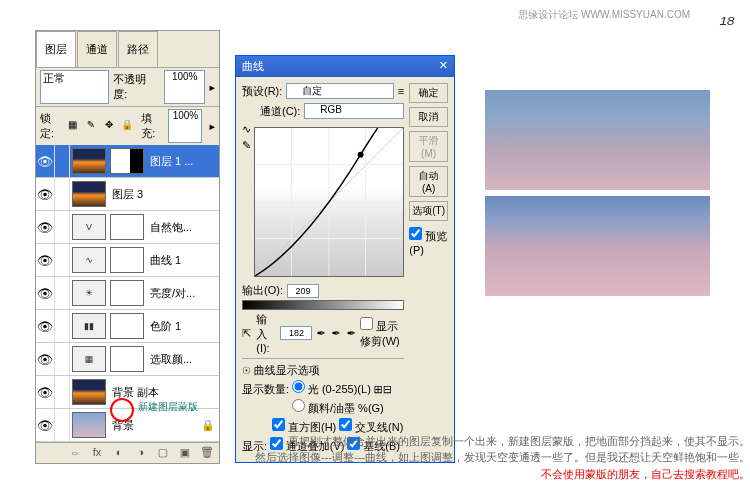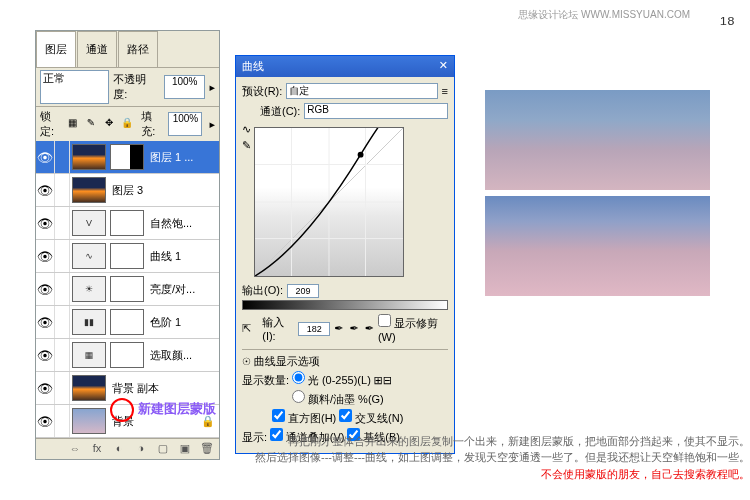--- a/index.html
+++ b/index.html
@@ -1,49 +1,49 @@
 <!DOCTYPE html>
 <html><head>
 <meta charset="utf-8">
 <style>
 *{box-sizing:border-box;margin:0;padding:0;font-family:"Microsoft YaHei",SimSun,sans-serif;font-size:11px}
 body{background:#fff;width:750px;height:500px;position:relative}
 .watermark-top{position:absolute;top:8px;right:60px;color:#999;font-size:10px}
-.signature{position:absolute;top:5px;right:15px;color:#333;font-size:20px;}
+.signature{position:absolute;top:5px;right:15px;color:#333;font-size:20px;font-style:italic}
 .layers-panel{position:absolute;top:30px;left:35px;width:185px;background:#ece9d8;border:1px solid #919b9c}
 .tabs{display:flex;background:#ece9d8;border-bottom:1px solid #aca899}
 .tab{padding:10px 8px;border:1px solid #aca899;border-bottom:none;background:#ece9d8;margin-right:1px}
 .tab.active{background:#fefefe}
 .opacity-row,.fill-row{display:flex;align-items:center;padding:2px 4px;gap:4px;background:#ece9d8}
 .mode-select{width:70px;height:34px;background:#fff;border:1px solid #7f9db9;padding:0 2px}
-.pct-input{width:42px;height:24px;background:#fff;border:1px solid #7f9db9;text-align:center;font-size:10px}
+.pct-input{width:42px;height:34px;background:#fff;border:1px solid #7f9db9;text-align:center;font-size:10px}
 .lock-row{display:flex;align-items:center;padding:2px 4px;gap:7px;border-top:1px solid #aca899}
 .lock-icon{width:14px;height:14px;display:inline-block;text-align:center;font-size:10px}
 .layer-list{background:#fff;max-height:330px;overflow-y:auto}
 .layer-item{display:flex;align-items:center;height:33px;border-bottom:1px solid #ccc}
 .layer-item.selected{background:#3875d7;color:#fff}
 .vis-col{width:18px;text-align:center;font-size:13px}
 .link-col{width:16px;border-left:1px solid #ddd;border-right:1px solid #ddd;height:100%}
 .layer-thumb{width:34px;height:26px;border:1px solid #666;margin:0 2px;background:#333}
 .mask-thumb{width:34px;height:26px;border:1px solid #666;margin:0 2px;background:linear-gradient(to right,#fff 60%,#000 60%)}
 .adj-thumb{width:34px;height:26px;border:1px solid #666;margin:0 2px;background:#f0f0f0;display:flex;align-items:center;justify-content:center;font-size:9px;color:#333}
 .white-mask{width:34px;height:26px;border:1px solid #666;margin:0 2px;background:#fff}
 .layer-name{flex:1;padding-left:4px;font-size:11px}
 .panel-footer{display:flex;justify-content:flex-end;padding:3px 4px;gap:6px;background:#ece9d8;border-top:1px solid #aca899}
 .footer-icon{width:16px;height:14px;text-align:center;font-size:11px;color:#555}
 .mask-circle{position:absolute;top:398px;left:110px;width:24px;height:24px;border:2px solid red;border-radius:50%;pointer-events:none}
-.mask-label{position:absolute;top:400px;left:138px;color:#8b5cf6;font-size:13px;font-weight:bold}
+.mask-label{position:absolute;top:400px;left:138px;color:#0f766e;font-size:10px;font-weight:normal}
 .curves-dialog{position:absolute;top:55px;left:235px;width:220px;background:#ece9d8;border:1px solid #0054e3}
 .dlg-title{background:linear-gradient(#3b77dd,#2b5fc7);color:#fff;padding:3px 6px;display:flex;justify-content:space-between;font-size:11px}
 .dlg-body{padding:6px;display:flex;gap:5px}
 .dlg-left{flex:1}
 .dlg-right{width:48px;display:flex;flex-direction:column;gap:4px}
 .dlg-btn{background:#ece9d8;border:1px solid #aca899;padding:2px;font-size:10px;text-align:center}
 .field-row{display:flex;align-items:center;gap:4px;margin-bottom:4px;font-size:10px}
-.field-select{flex:1;background:#fff;border:1px solid #7f9db9;height:16px;padding:0 2px;font-size:10px}
+.field-select{flex:1;background:#fff;border:1px solid #7f9db9;height:16px;padding:0 15px;font-size:10px}
 .curve-box{width:150px;height:150px;border:1px solid #666;background:#fff;position:relative;margin:4px 0}
 .histogram{position:absolute;inset:0;background:linear-gradient(to top,rgba(180,180,180,.7) 0%,rgba(180,180,180,.3) 40%,transparent 60%)}
 .curve-line{position:absolute;inset:0}
 .io-row{display:flex;align-items:center;gap:4px;font-size:10px;margin:2px 0}
 .io-input{width:32px;height:14px;border:1px solid #7f9db9;text-align:center;font-size:9px}
 .gradient-bar{height:10px;background:linear-gradient(to right,#000,#fff);border:1px solid #666;margin:2px 0}
 .eyedroppers{display:flex;gap:6px;margin:3px 0}
 .check-row{font-size:10px;margin:2px 0}
 .check-row input{margin-right:3px}
 .sky-images{position:absolute;top:90px;right:40px;width:225px}
@@ -212,20 +212,28 @@
         <label class="check-row"><input type="checkbox" style=""><span>显示修剪(W)</span></label>
       </div>
       <div style="border-top:1px solid #aca899;margin-top:4px;padding-top:4px">
         <div style="font-size:10px">☉ <span>曲线显示选项</span></div>
         <div class="check-row"><span>显示数量:</span> <label><input type="radio" checked="" style=""><span>光 (0-255)(L)</span></label> <span>⊞</span><span>⊟</span></div>
         <div class="check-row" style="margin-left:50px"><label><input type="radio" style=""><span>颜料/油墨 %(G)</span></label></div>
         <div class="check-row" style="margin-left:30px"><label><input type="checkbox" checked="" style=""><span>直方图(H)</span></label> <label><input type="checkbox" checked="" style=""><span>交叉线(N)</span></label></div>
         <div class="check-row"><span>显示:</span> <label><input type="checkbox" checked="" style=""><span>通道叠加(V)</span></label> <label><input type="checkbox" checked="" style=""><span>基线(B)</span></label></div>
       </div>
     </div>
+    <div class="dlg-right">
+      <div class="dlg-btn">确定</div>
+      <div class="dlg-btn">取消</div>
+      <div class="dlg-btn" style="color:#999">平滑(M)</div>
+      <div class="dlg-btn">自动(A)</div>
+      <div class="dlg-btn">选项(T)</div>
+      <label class="check-row"><input type="checkbox" checked="" style=""><span>预览(P)</span></label>
+    </div>
   </div>
 </div>
 
 <div class="sky-images">
   <div class="sky-img"></div>
   <div class="sky-img v2"></div>
 </div>
 
 <div class="instructions">
   <div>再把刚才整体合并出来的图层复制一个出来，新建图层蒙版，把地面部分挡起来，使其不显示。</div>

